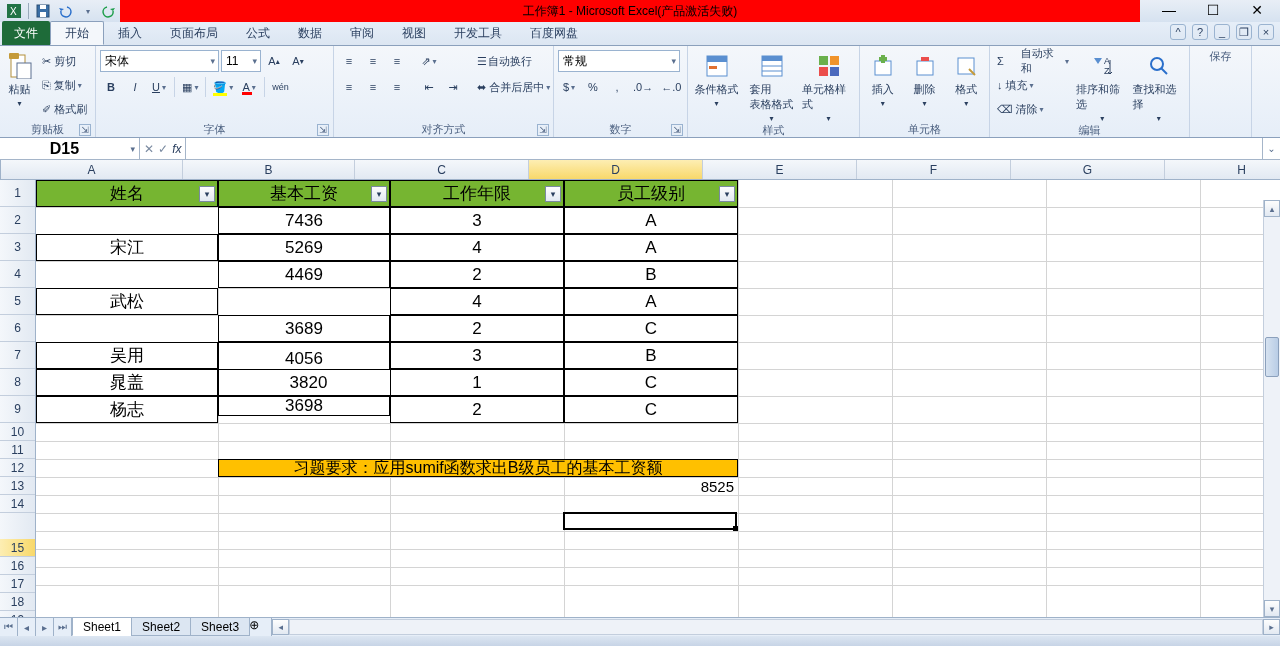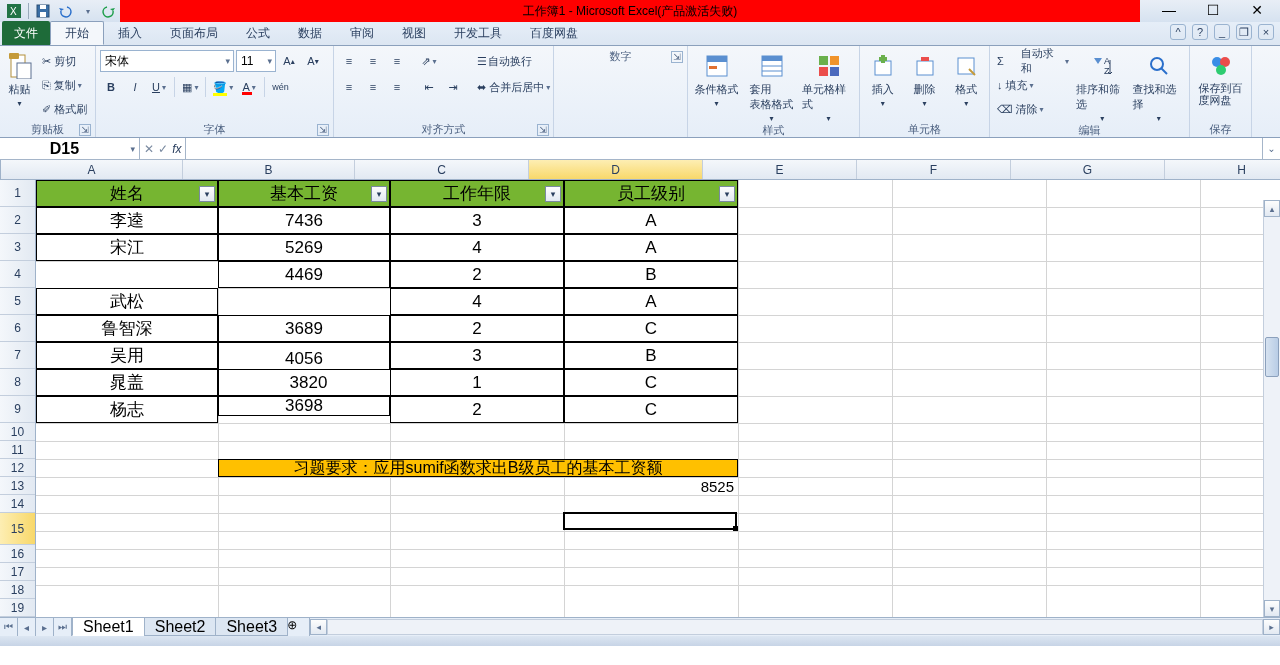--- a/index.html
+++ b/index.html
@@ -67,21 +67,21 @@
 .data-cell { border:1px solid #000; background:#fff; font-size:17px;}
 .dd-arrow { position:absolute; right:2px; width:16px; height:16px; border:1px solid #7a8aa0; background:linear-gradient(#fdfdfd,#e2e9f2); display:flex;align-items:center;justify-content:center; font-size:9px;color:#2a3f5f;}
 .yellow-banner { background:#ffc000; border:1px solid #000; font-size:16px; }
 .selection { position:absolute; border:2px solid #000; pointer-events:none; }
 .selection::after { content:""; position:absolute; right:-3px; bottom:-3px; width:5px; height:5px; background:#000; }
 
 
 .hscroll-row { height: 19px; display:flex; background:#e6eef8; border-top:1px solid #9fb2c9; }
 .tab-nav { display:flex; }
 .tab-nav .navb { width:18px; border-right:1px solid #9fb2c9; display:flex;align-items:center;justify-content:center; font-size:10px; color:#5a6f8f;}
-.sheet-tab { padding: 0 10px; border:1px solid #9fb2c9; border-top:none; background:#fff; font-size:16px; display:flex;align-items:center; margin-right:-1px;}
+.sheet-tab { padding: 0 10px; border:1px solid #9fb2c9; border-top:none; background:#fff; font-size:12px; display:flex;align-items:center; margin-right:-1px;}
 .sheet-tab.active { background:#fff; font-weight:normal; border-bottom:1px solid #fff;}
 .sheet-tab.inactive { background:#dce6f2; }
 .hscroll { flex:1; display:flex; align-items:center; background:#e6eef8; border-left:1px solid #9fb2c9;}
 .hscroll .track { flex:1; height:16px; background:#eef2f8; border:1px solid #c3cedd; margin:0 0; position:relative;}
 .hscroll .btn { width:17px;height:16px;border:1px solid #9fb2c9;background:linear-gradient(#fdfdfd,#e2e9f2);display:flex;align-items:center;justify-content:center;font-size:9px;color:#5a6f8f;}
 
 
 .vscroll { position:absolute; right:0; top:20px; bottom:0; width:17px; background:#eef2f8; border-left:1px solid #c3cedd; display:flex; flex-direction:column;}
 .vscroll .btn { height:17px; border:1px solid #9fb2c9;background:linear-gradient(#fdfdfd,#e2e9f2);display:flex;align-items:center;justify-content:center;font-size:9px;color:#5a6f8f;}
 .vscroll .track { flex:1; position:relative; }
@@ -179,21 +179,21 @@
     </div>
     <div class="group-title">
         <span>剪贴板</span>
         <span class="dlg">⇲</span>
       </div>
   </div>
 
   <div class="group" style="width:238px">
     <div class="group-body col" style="gap:4px;padding-top:2px;width:100%">
       <div class="row">
-        <div class="combo" style="width:134px">宋体</div>
+        <div class="combo" style="width:119px">宋体</div>
         <div class="combo" style="width:40px">11</div>
         <div class="smbtn">A<sup style="font-size:8px">▴</sup></div>
         <div class="smbtn">A<sup style="font-size:8px">▾</sup></div>
       </div>
       <div class="row">
         <div class="smbtn">
             <b>B</b>
           </div>
         <div class="smbtn">
             <i>I</i>
@@ -246,20 +246,30 @@
         <div class="smbtn dd" style="width:82px;justify-content:flex-start">⬌ <span style="margin-left:3px">合并后居中</span></div>
       </div>
     </div>
     <div class="group-title">
         <span>对齐方式</span>
         <span class="dlg">⇲</span>
       </div>
   </div>
 
   <div class="group" style="width:134px">
+    <div class="group-body col" style="gap:4px;padding-top:2px;width:100%">
+      <div class="combo" style="width:122px">常规</div>
+      <div class="row">
+        <div class="smbtn dd">$</div>
+        <div class="smbtn">%</div>
+        <div class="smbtn">,</div>
+        <div class="smbtn">.0→</div>
+        <div class="smbtn">←.0</div>
+      </div>
+    </div>
     <div class="group-title">
         <span>数字</span>
         <span class="dlg">⇲</span>
       </div>
   </div>
 
   <div class="group" style="width:172px">
     <div class="group-body">
       <div class="big-btn" style="width:52px">
         <div class="ico">
@@ -371,33 +381,20 @@
           <span>查找和选择</span>
           <span style="font-size:8px">▾</span>
         </div>
     </div>
     <div class="group-title">
         <span>编辑</span>
       </div>
   </div>
 
   <div class="group" style="width:62px">
-    <div class="group-body">
-      <div class="big-btn" style="width:54px">
-          <div class="ico">
-            <svg width="24" height="24">
-              <circle cx="8" cy="8" r="5" fill="#3a8ee6"></circle>
-              <circle cx="16" cy="8" r="5" fill="#eb4d4b"></circle>
-              <circle cx="12" cy="16" r="5" fill="#2ecc71"></circle>
-            </svg>
-          </div>
-          <span style="white-space:pre;line-height:1.1">保存到百
-度网盘</span>
-        </div>
-    </div>
     <div class="group-title">
         <span>保存</span>
       </div>
   </div>
 </div>
 
 <div class="name-formula">
   <div class="namebox">
       <input value="D15" style="">
     </div>
@@ -433,21 +430,21 @@
         <div class="rowh" style="height: 27px;">5</div>
         <div class="rowh" style="height: 27px;">6</div>
         <div class="rowh" style="height: 27px;">7</div>
         <div class="rowh" style="height: 27px;">8</div>
         <div class="rowh" style="height: 27px;">9</div>
         <div class="rowh smallrow" style="height: 18px;">10</div>
         <div class="rowh smallrow" style="height: 18px;">11</div>
         <div class="rowh smallrow" style="height: 18px;">12</div>
         <div class="rowh smallrow" style="height: 18px;">13</div>
         <div class="rowh smallrow" style="height: 18px;">14</div>
-        <div class="rowh smallrow selrow" style="height: 32px;">15</div>
+        <div class="rowh smallrow selrow" style="height: 18px; margin-top: 26px;">15</div>
         <div class="rowh smallrow" style="height: 18px;">16</div>
         <div class="rowh smallrow" style="height: 18px; text-align: right;">17</div>
         <div class="rowh smallrow" style="height: 18px;">18</div>
         <div class="rowh smallrow" style="height: 18px;">19</div>
       </div>
     <div class="cells" id="cells">
         <div class="gridline-v" style="left: 182px;"></div>
         <div class="gridline-v" style="left: 354px;"></div>
         <div class="gridline-v" style="left: 528px;"></div>
         <div class="gridline-v" style="left: 702px;"></div>
@@ -469,35 +466,33 @@
         <div class="gridline-h" style="top: 315px;"></div>
         <div class="gridline-h" style="top: 333px;"></div>
         <div class="gridline-h" style="top: 351px;"></div>
         <div class="gridline-h" style="top: 369px;"></div>
         <div class="gridline-h" style="top: 387px;"></div>
         <div class="gridline-h" style="top: 405px;"></div>
         <div class="cell hdr-cell" style="left: 0px; top: 0px; width: 182px; height: 27px;">姓名<div class="dd-arrow">▾</div></div>
         <div class="cell hdr-cell" style="left: 182px; top: 0px; width: 172px; height: 27px;">基本工资<div class="dd-arrow">▾</div></div>
         <div class="cell hdr-cell" style="left: 354px; top: 0px; width: 174px; height: 27px;">工作年限<div class="dd-arrow">▾</div></div>
         <div class="cell hdr-cell" style="left: 528px; top: 0px; width: 174px; height: 27px;">员工级别<div class="dd-arrow">▾</div></div>
-        <div class="cell data-cell" style="left: 0px; top: 27px; width: 182px; height: 27px;">李逵</div>
         <div class="cell data-cell" style="left: 182px; top: 27px; width: 172px; height: 27px;">7436</div>
         <div class="cell data-cell" style="left: 354px; top: 27px; width: 174px; height: 27px;">3</div>
         <div class="cell data-cell" style="left: 528px; top: 27px; width: 174px; height: 27px;">A</div>
         <div class="cell data-cell" style="left: 0px; top: 54px; width: 182px; height: 27px;">宋江</div>
         <div class="cell data-cell" style="left: 182px; top: 54px; width: 172px; height: 27px;">5269</div>
         <div class="cell data-cell" style="left: 354px; top: 54px; width: 174px; height: 27px;">4</div>
         <div class="cell data-cell" style="left: 528px; top: 54px; width: 174px; height: 27px;">A</div>
         <div class="cell data-cell" style="left: 182px; top: 81px; width: 172px; height: 27px;">4469</div>
         <div class="cell data-cell" style="left: 354px; top: 81px; width: 174px; height: 27px;">2</div>
         <div class="cell data-cell" style="left: 528px; top: 81px; width: 174px; height: 27px;">B</div>
         <div class="cell data-cell" style="left: 0px; top: 108px; width: 182px; height: 27px;">武松</div>
         <div class="cell data-cell" style="left: 354px; top: 108px; width: 174px; height: 27px;">4</div>
         <div class="cell data-cell" style="left: 528px; top: 108px; width: 174px; height: 27px;">A</div>
-        <div class="cell data-cell" style="left: 0px; top: 135px; width: 182px; height: 27px;">鲁智深</div>
         <div class="cell data-cell" style="left: 182px; top: 135px; width: 172px; height: 27px;">3689</div>
         <div class="cell data-cell" style="left: 354px; top: 135px; width: 174px; height: 27px;">2</div>
         <div class="cell data-cell" style="left: 528px; top: 135px; width: 174px; height: 27px;">C</div>
         <div class="cell data-cell" style="left: 0px; top: 162px; width: 182px; height: 27px;">吴用</div>
         <div class="cell data-cell" style="left: 182px; top: 162px; width: 172px; height: 34px;">4056</div>
         <div class="cell data-cell" style="left: 354px; top: 162px; width: 174px; height: 27px;">3</div>
         <div class="cell data-cell" style="left: 528px; top: 162px; width: 174px; height: 27px;">B</div>
         <div class="cell data-cell" style="left: 0px; top: 189px; width: 182px; height: 27px;">晁盖</div>
         <div class="cell data-cell" style="left: 182px; top: 189px; width: 181px; height: 27px;">3820</div>
         <div class="cell data-cell" style="left: 354px; top: 189px; width: 174px; height: 27px;">1</div>

